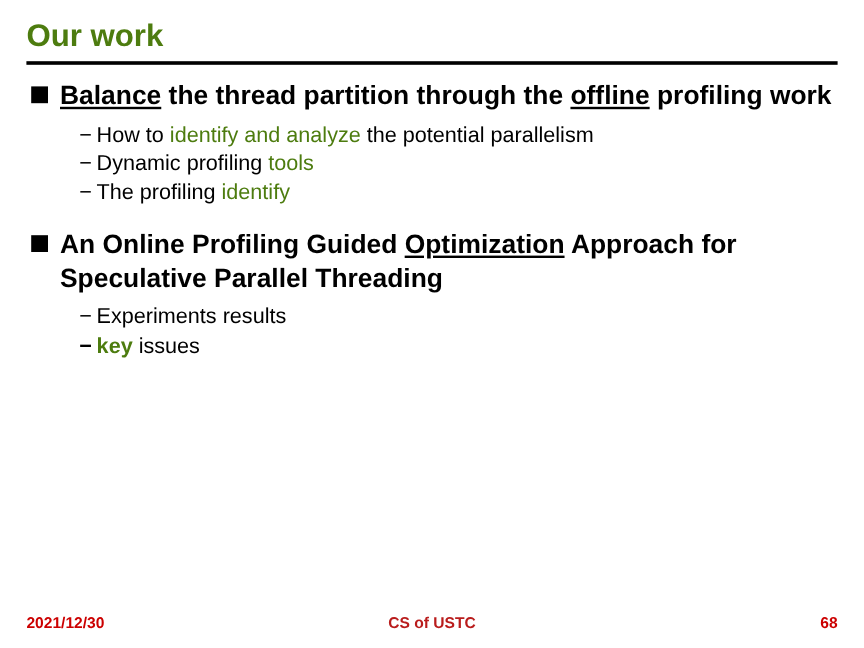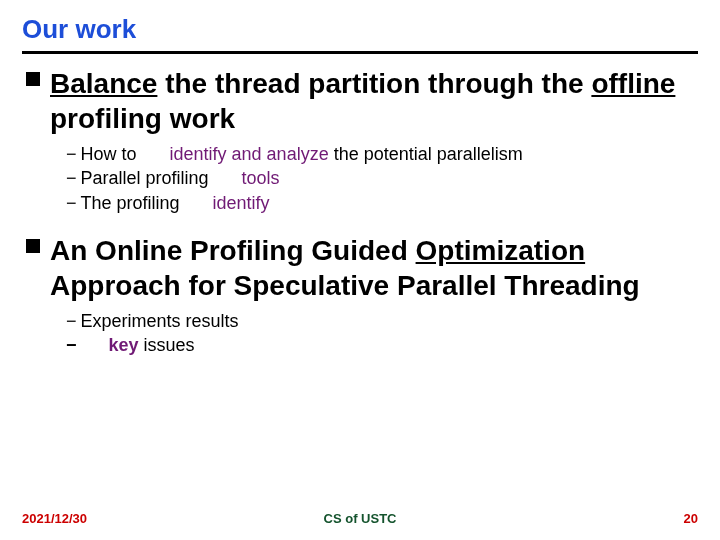--- a/index.html
+++ b/index.html
@@ -11,21 +11,21 @@
     position: relative;
     overflow: hidden;
   }
   .slide {
     width: 720px;
     height: 540px;
     position: relative;
     padding: 14px 22px 0 22px;
   }
   .title {
-    color: #1d4ed8;
+    color: #4d7c0f;
     font-size: 26px;
     font-weight: bold;
     margin-bottom: 6px;
   }
   .rule {
     border: 0;
     border-top: 3px solid #000;
     margin-bottom: 12px;
   }
   .top-item {
@@ -36,82 +36,82 @@
   }
   .square-bullet {
     width: 14px;
     height: 14px;
     background: #000;
     flex: 0 0 14px;
     margin-top: 6px;
     margin-right: 10px;
   }
   .top-text {
-    font-size: 28px;
+    font-size: 22px;
     font-weight: bold;
     color: #000;
     line-height: 1.25;
   }
   .top-text .u { text-decoration: underline; }
   .sub-list {
     margin: 4px 0 18px 44px;
   }
   .sub-item {
     font-size: 18px;
     color: #000;
     line-height: 1.35;
   }
   .sub-item .dash { margin-right: 4px; }
-  .sub-item .red { color: #701a75; margin-left: 28px; }
+  .sub-item .red { color: #4d7c0f; }
   .sub-item .bold { font-weight: bold; }
   .footer {
     position: absolute;
     left: 0;
     right: 0;
     bottom: 14px;
     padding: 0 22px;
     display: flex;
     justify-content: space-between;
     align-items: center;
     font-size: 13px;
   }
   .footer .date { color: #cc0000; font-weight: bold; }
-  .footer .center { color: #14532d; font-weight: bold; position: absolute; left: 50%; transform: translateX(-50%); }
+  .footer .center { color: #b91c1c; font-weight: bold; position: absolute; left: 50%; transform: translateX(-50%); }
   .footer .page { color: #cc0000; font-weight: bold; }
 </style>
 </head>
 <body>
 
 <div class="slide">
 
   <div class="title">Our work</div>
   <hr class="rule">
 
   <div class="top-item">
     <div class="square-bullet"></div>
     <div class="top-text">
       <span class="u">Balance</span><span> the thread partition through the </span><span class="u">offline</span><span> profiling work</span>
     </div>
   </div>
   <div class="sub-list">
     <div class="sub-item"><span class="dash">−</span><span>How to </span><span class="red">identify and analyze</span><span> the potential parallelism</span></div>
-    <div class="sub-item"><span class="dash">−</span><span>Parallel profiling </span><span class="red">tools</span><span></span></div>
+    <div class="sub-item"><span class="dash">−</span><span>Dynamic profiling </span><span class="red">tools</span><span></span></div>
     <div class="sub-item"><span class="dash">−</span><span>The profiling </span><span class="red">identify</span><span></span></div>
   </div>
 
   <div class="top-item">
     <div class="square-bullet"></div>
     <div class="top-text">
       <span>An </span><span>Online</span><span> Profiling Guided </span><span class="u">Optimization</span><span> Approach for Speculative Parallel Threading</span>
     </div>
   </div>
   <div class="sub-list">
     <div class="sub-item"><span class="dash">−</span><span>Experiments results</span><span class="red"></span><span></span></div>
     <div class="sub-item"><span class="dash bold">−</span><span></span><span class="red bold">key</span><span> issues</span></div>
   </div>
 
   <div class="footer">
     <span class="date">2021/12/30</span>
     <span class="center">CS of USTC</span>
-    <span class="page">20</span>
+    <span class="page">68</span>
   </div>
 
 </div>
 
 </body></html>

